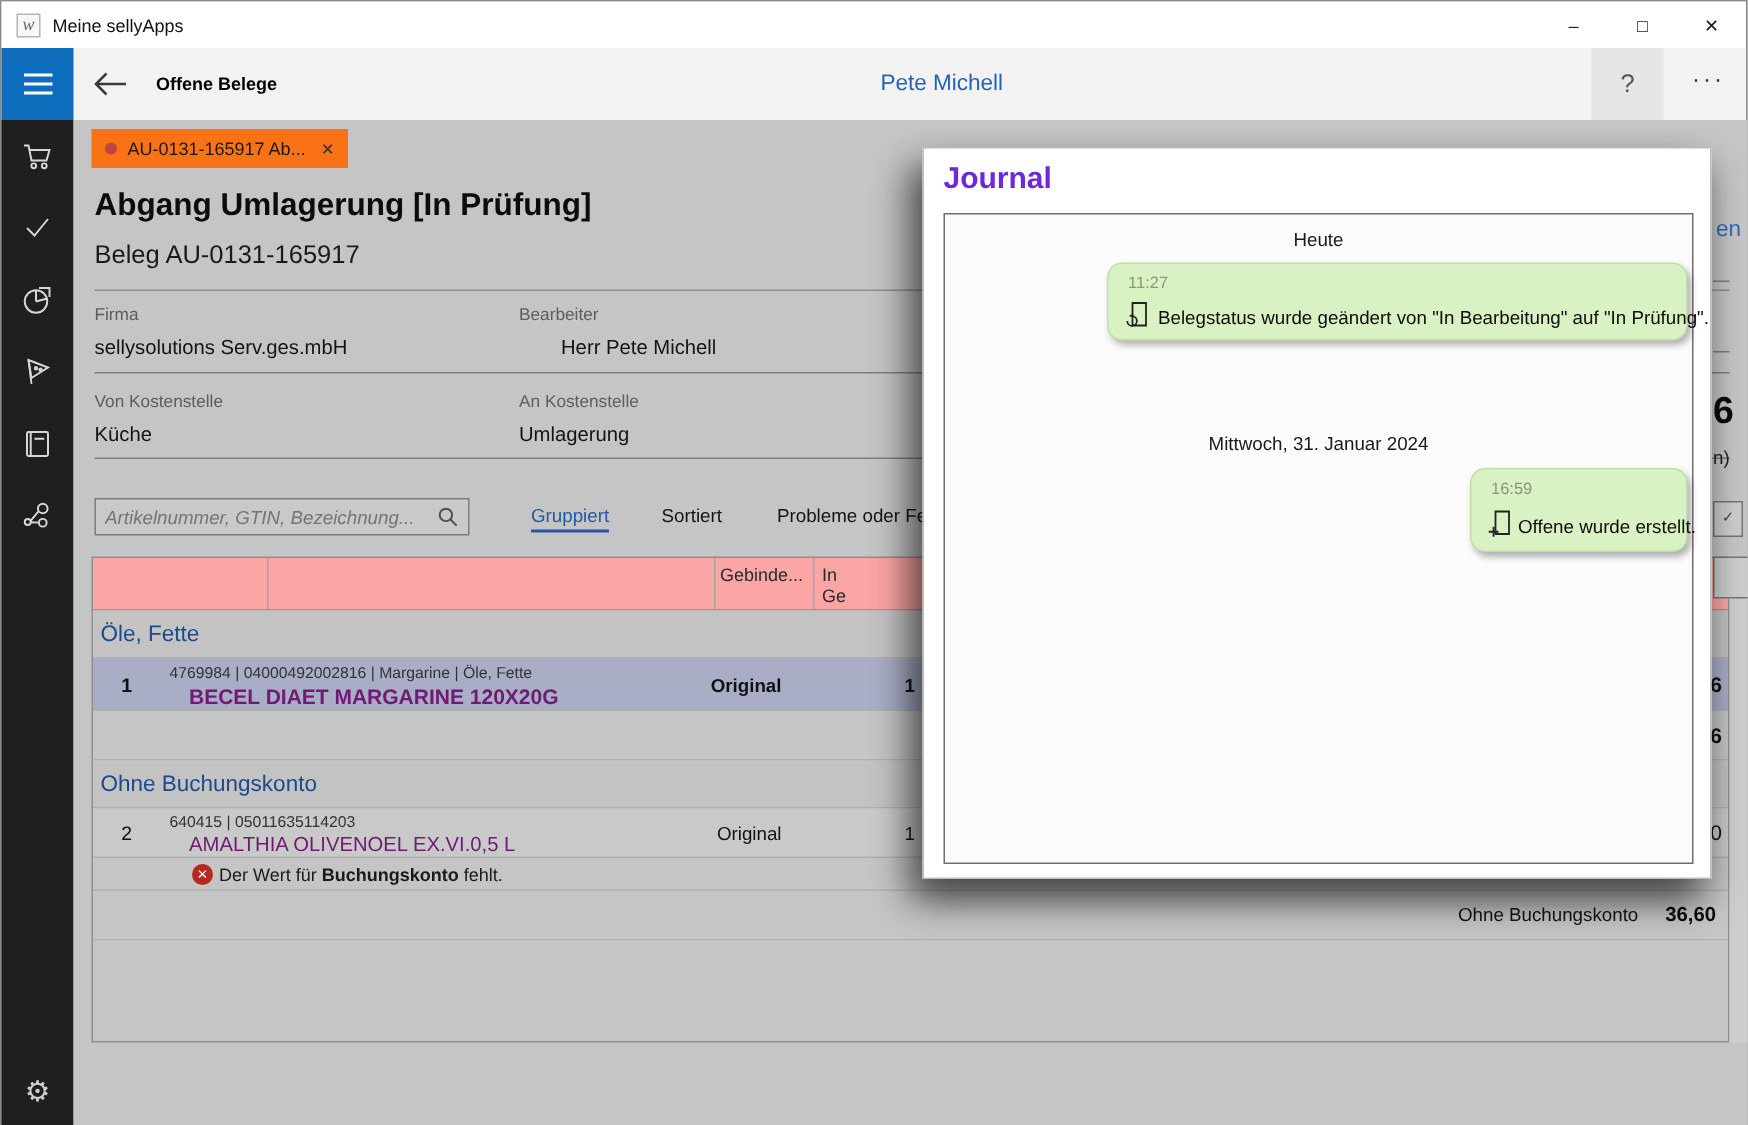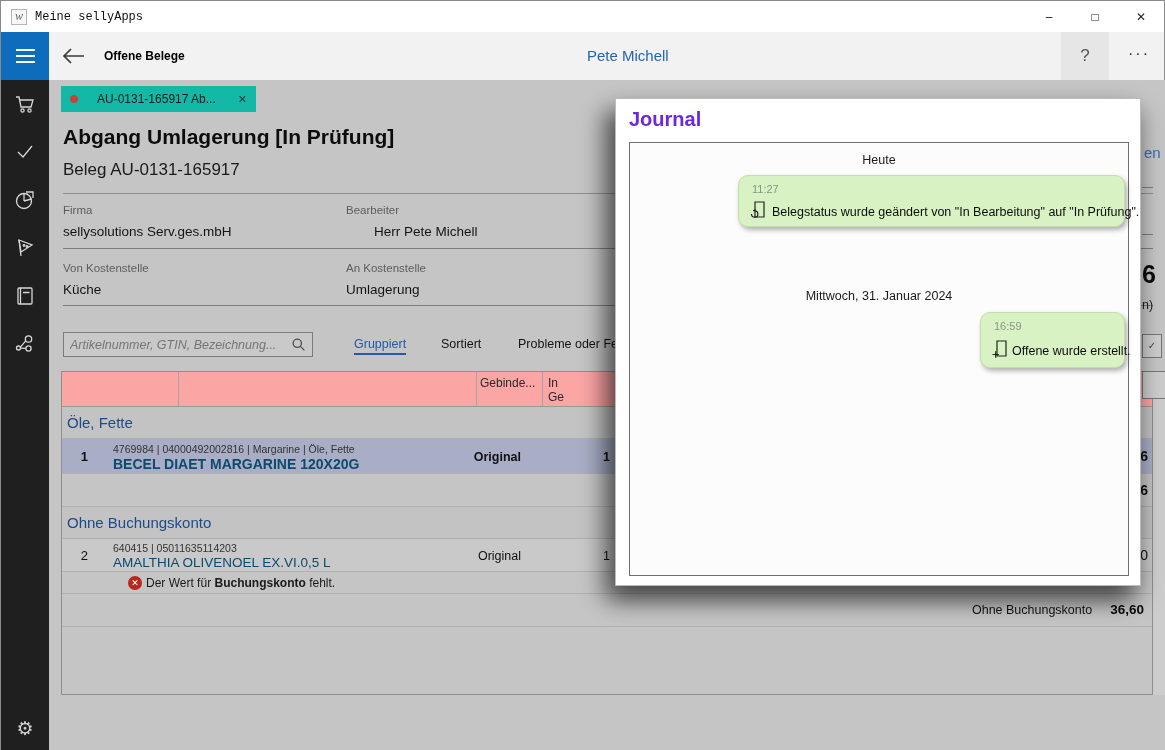--- a/index.html
+++ b/index.html
@@ -3,21 +3,21 @@
 <meta charset="utf-8">
 <style>
   * { margin:0; padding:0; box-sizing:border-box; }
   html,body { width:1165px; height:750px; overflow:hidden; }
   body { font-family:"Liberation Sans","DejaVu Sans",sans-serif; background:#c5c5c5; }
   .window { position:relative; width:1165px; height:750px; border:1px solid #8a8a8a; background:#c5c5c5; }
 
   
   .titlebar { position:absolute; left:0; top:0; width:100%; height:31px; background:#ffffff; display:flex; align-items:center; }
   .app-ico { width:16px; height:16px; margin-left:10px; border:1px solid #b5b5b5; background:#f7f7f7; color:#6a6a6a; font-family:"Liberation Serif","DejaVu Serif",serif; font-style:italic; font-size:12px; line-height:13px; text-align:center; }
-  .tb-title { margin-left:8px; font-size:12px; color:#111;font-family:Liberation Mono, monospace; }
+  .tb-title { margin-left:8px; font-size:12px; color:#111; }
   .win-btns { position:absolute; right:0; top:0; height:31px; display:flex; }
   .win-btn { width:46px; height:31px; display:flex; align-items:center; justify-content:center; font-size:12px; color:#222; cursor:default; }
 
   
   .navbar { position:absolute; left:0; top:31px; width:100%; height:48px; background:#f2f2f2; }
   .hamburger { position:absolute; left:0; top:0; width:48px; height:48px; background:#0e6cbd; display:flex; flex-direction:column; align-items:center; justify-content:center; gap:4px; }
   .hamburger i { display:block; width:19px; height:2px; background:#fff; }
   .back-btn { position:absolute; left:56px; top:8px; width:34px; height:32px; display:flex; align-items:center; justify-content:center; }
   .nav-title { position:absolute; left:103px; top:0; height:48px; line-height:48px; font-size:12px; font-weight:bold; color:#000; }
   .nav-user { position:absolute; left:586px; top:0; height:48px; line-height:48px; font-size:15px; color:#2464b4; }
@@ -25,21 +25,21 @@
   .more-btn { position:absolute; left:1114px; top:0; width:48px; height:48px; text-align:center; line-height:44px; font-size:16px; color:#333; letter-spacing:2px; }
 
   
   .sidebar { position:absolute; left:0; top:79px; width:48px; height:671px; background:#1f1f1f; }
   .sb-btn { width:48px; height:48px; display:flex; align-items:center; justify-content:center; }
   .sb-btn svg { stroke:#d6d6d6; fill:none; stroke-width:1.3; }
   .sb-gear { position:absolute; left:0; bottom:0; width:48px; height:46px; display:flex; align-items:center; justify-content:center; color:#cfcfcf; font-size:19px; }
 
   
   .content { position:absolute; left:48px; top:79px; width:1117px; height:671px; background:#c5c5c5; }
-  .tab { position:absolute; left:12px; top:6px; height:26px; background:#14b8a6; display:flex; align-items:center; padding:0 9px; gap:19px;text-align:center; }
+  .tab { position:absolute; left:12px; top:6px; height:26px; background:#f97316; display:flex; align-items:center; padding:0 9px; gap:7px;text-align:center; }
   .tab-dot { width:8px; height:8px; border-radius:50%; background:#c0453e; }
   .tab-label { font-size:12px; color:#1a1a1a; }
   .tab-close { font-size:11px; color:#333; margin-left:3px; }
   .doc-title { position:absolute; left:14px; top:45px; font-size:21px; font-weight:bold; color:#0c0c0c; }
   .doc-sub { position:absolute; left:14px; top:80px; font-size:17px; color:#1a1a1a; }
   .hline { position:absolute; height:1px; background:#8f8f8f; }
   .fld-label { position:absolute; font-size:11.5px; color:#5d5d5d; }
   .fld-value { position:absolute; font-size:13.5px; color:#141414; }
 
   .search-box { position:absolute; left:14px; top:252px; width:250px; height:25px; border:1px solid #7c7c7c; background:#c9c9c9; display:flex; align-items:center; }
@@ -53,21 +53,21 @@
   .trow { position:relative; width:100%; border-bottom:1px solid #b0b0b0; }
   .thead { height:35px; background:#fca5a5; border-bottom:1px solid #9a9a9a; }
   .thead .vline { position:absolute; top:0; bottom:0; width:1px; background:#a5a5a5; }
   .th-text { position:absolute; top:4px; font-size:12px; color:#2a2a2a; line-height:14px; }
   .tgroup { height:32px; background:#c3c3c3; }
   .tgroup span { position:absolute; left:5px; top:7px; font-size:15px; color:#1d4a8a; }
   .titem { height:35px; background:#c9c9c9; }
   .titem.selected { background:#a9aec6; }
   .row-num { position:absolute; left:0; top:10px; width:26px; text-align:right; font-size:13px; font-weight:bold; color:#111; }
   .row-meta { position:absolute; left:51px; top:4px; font-size:10.5px; color:#333; }
-  .row-name { position:absolute; left:51px; top:17px; font-size:14px; color:#0c4a6e; }
+  .row-name { position:absolute; left:64px; top:17px; font-size:14px; color:#701a75; }
   .row-gebinde { position:absolute; top:11px; right:631px; font-size:12.5px; color:#111; }
   .row-qty { position:absolute; top:11px; right:542px; font-size:12.5px; color:#111; }
   .cut-digit { position:absolute; top:9px; right:4px; font-size:14px; color:#111; }
   .tsub { height:33px; background:#c5c5c5; }
   .terr { height:22px; background:#c5c5c5; display:flex; align-items:center; }
   .err-ico { position:absolute; left:66px; width:14px; height:14px; border-radius:50%; background:#b7281e; color:#fff; font-size:9px; font-weight:bold; text-align:center; line-height:14px; }
   .err-text { position:absolute; left:84px; font-size:12px; color:#1a1a1a; }
   .ttotal { height:33px; background:#c5c5c5; }
   .total-wrap { position:absolute; right:8px; top:8px; display:flex; gap:18px; align-items:baseline; }
   .total-label { font-size:12.5px; color:#141414; }

